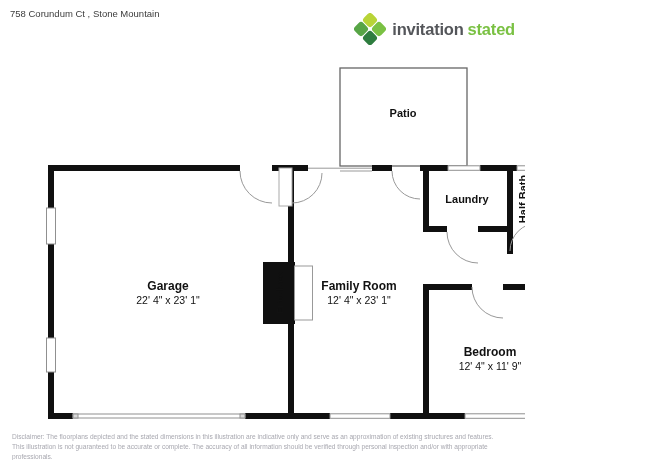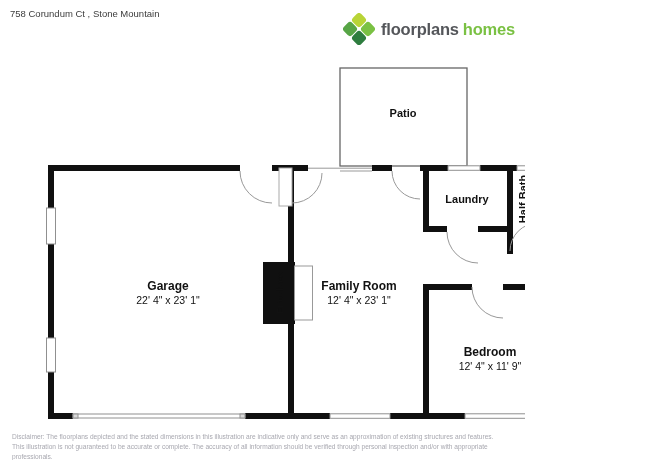--- a/index.html
+++ b/index.html
@@ -29,21 +29,21 @@
   <div class="logo">
     <svg width="32" height="32" viewBox="0 0 34 34">
       <g transform="rotate(45 17 17)">
         <rect x="4" y="4" width="12.5" height="12.5" rx="3.5" fill="#b8d437"></rect>
         <rect x="17.5" y="4" width="12.5" height="12.5" rx="3.5" fill="#7ac143"></rect>
         <rect x="4" y="17.5" width="12.5" height="12.5" rx="3.5" fill="#57a546"></rect>
         <rect x="17.5" y="17.5" width="12.5" height="12.5" rx="3.5" fill="#2e7d3f"></rect>
       </g>
     </svg>
     <div class="logo-text">
-      <span class="w1">floorplans</span><span class="w2">homes</span>
+      <span class="w1">invitation</span><span class="w2">stated</span>
     </div>
   </div>
 
   <svg class="plan-svg" width="650" height="460" viewBox="0 0 650 460">
 
     <g>
       <rect x="340" y="68" width="127" height="98" fill="#fff" stroke="#666" stroke-width="1.3"></rect>
       <text x="403" y="117" text-anchor="middle" class="room-name-sm">Patio</text>
     </g>
 

